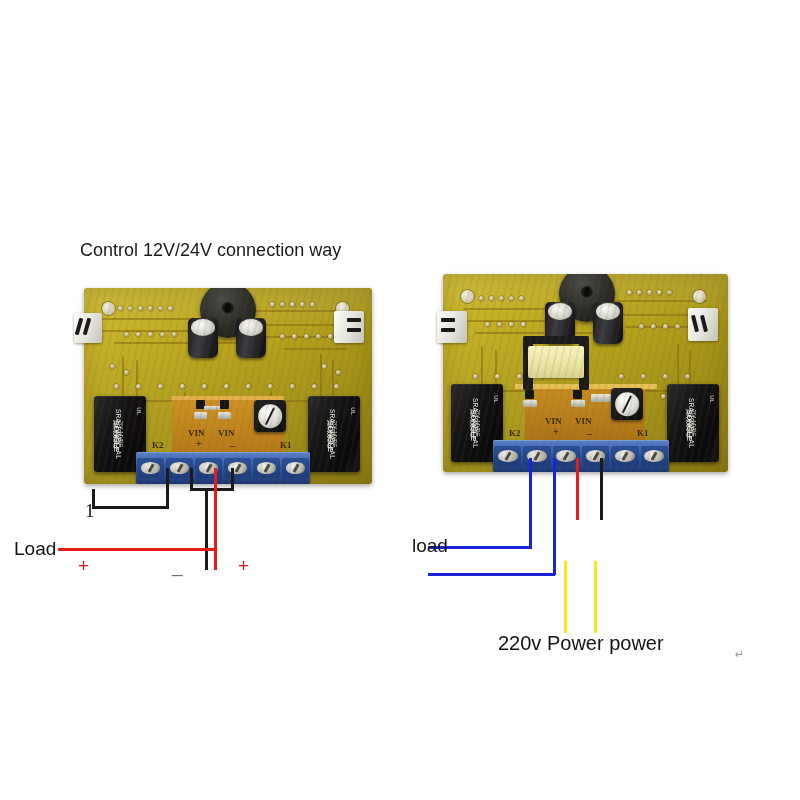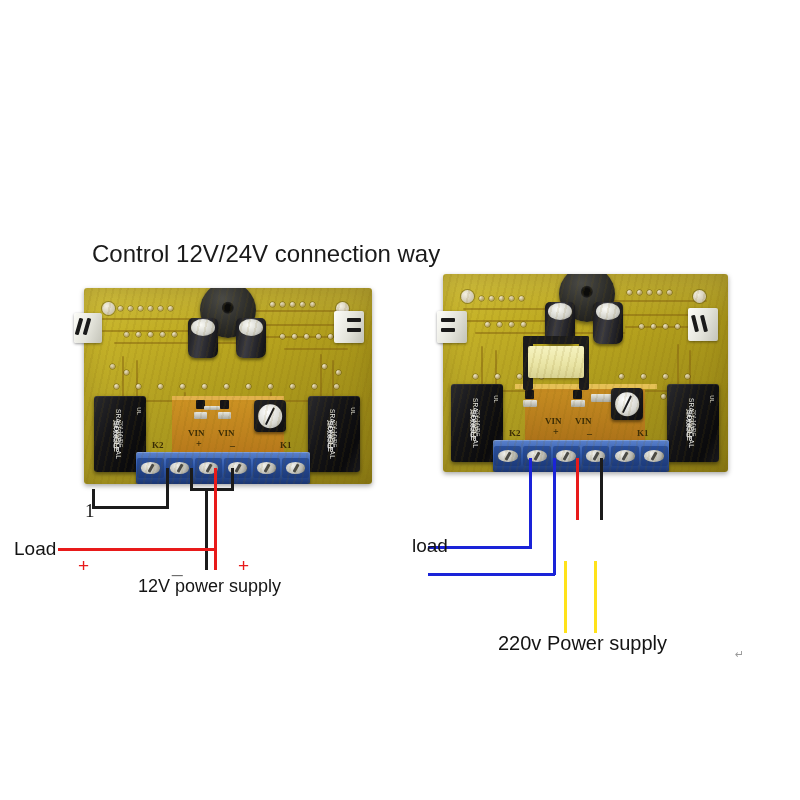--- a/index.html
+++ b/index.html
@@ -6,21 +6,21 @@
   html,body{margin:0;padding:0;background:#ffffff;}
   body{width:800px;height:800px;overflow:hidden;
        font-family:"Liberation Sans","DejaVu Sans",sans-serif;
        color:#141414;-webkit-font-smoothing:antialiased;}
   #stage{position:relative;width:800px;height:800px;background:#fff;}
 
   .abs{position:absolute;}
 
   
   .diagram-title{position:absolute;white-space:nowrap;color:#1a1a1a;font-weight:400;}
-  #title-left{left:92px;top:240px;font-size:24px;text-align:right;}
+  #title-left{left:80px;top:240px;font-size:18px;text-align:right;}
   #title-right{left:440px;top:225px;font-size:20px;}
 
   
   .pcb{position:absolute;border-radius:3px;
        background:
          linear-gradient(180deg,rgba(255,255,255,.10) 0%,rgba(0,0,0,0) 22%,rgba(0,0,0,.16) 100%),
          linear-gradient(95deg,#c9b62b 0%,#bfab22 35%,#b8a41e 62%,#a8951a 100%);
        box-shadow:0 2px 5px rgba(0,0,0,.35), inset 0 0 22px rgba(90,70,0,.28);
        overflow:hidden;}
   .pcb::after{content:"";position:absolute;inset:0;
@@ -308,21 +308,20 @@
 
   <div class="wire v w-red" style="left:214px;top:468px;height:102px;"></div>
 
   <div class="wire h w-red" style="left:58px;top:548px;width:158px;"></div>
 
   <div class="wlabel" style="left:85px;top:500px;font-size:19px;font-family:'Liberation Serif',serif;">1</div>
   <div class="wlabel" style="left:14px;top:538px;font-size:19px;">Load</div>
   <div class="plus" style="left:78px;top:556px;">+</div>
   <div class="minus" style="left:172px;top:556px;">_</div>
   <div class="plus" style="left:238px;top:556px;">+</div>
-  <div class="wlabel" style="left:138px;top:576px;font-size:18px;">12V power supply</div>
 
 
   <div class="pcb" style="left:443px;top:274px;width:285px;height:198px;">
 
     <div class="traces">
       <div class="tr" style="left:20px;top:34px;width:118px;height:2px;"></div>
       <div class="tr" style="left:20px;top:46px;width:94px;height:2px;"></div>
       <div class="tr" style="left:32px;top:58px;width:150px;height:2px;"></div>
       <div class="tr" style="left:156px;top:26px;width:108px;height:2px;"></div>
       <div class="tr" style="left:168px;top:40px;width:94px;height:2px;"></div>
@@ -466,17 +465,17 @@
 
   <div class="wire v w-red" style="left:576px;top:458px;height:62px;"></div>
 
   <div class="wire v w-black" style="left:600px;top:458px;height:62px;"></div>
 
 
   <div class="wire v w-yellow" style="left:564px;top:561px;height:72px;"></div>
   <div class="wire v w-yellow" style="left:594px;top:561px;height:72px;"></div>
 
   <div class="wlabel" style="left:412px;top:546px;font-size:19px;transform:translateY(-50%);">load</div>
-  <div class="wlabel" style="left:498px;top:632px;font-size:20px;">220v Power supply</div>
+  <div class="wlabel" style="left:498px;top:632px;font-size:20px;">220v Power power</div>
 
   <div class="artifact" style="left:735px;top:648px;">↵</div>
 
 </div>
 
 </body></html>

